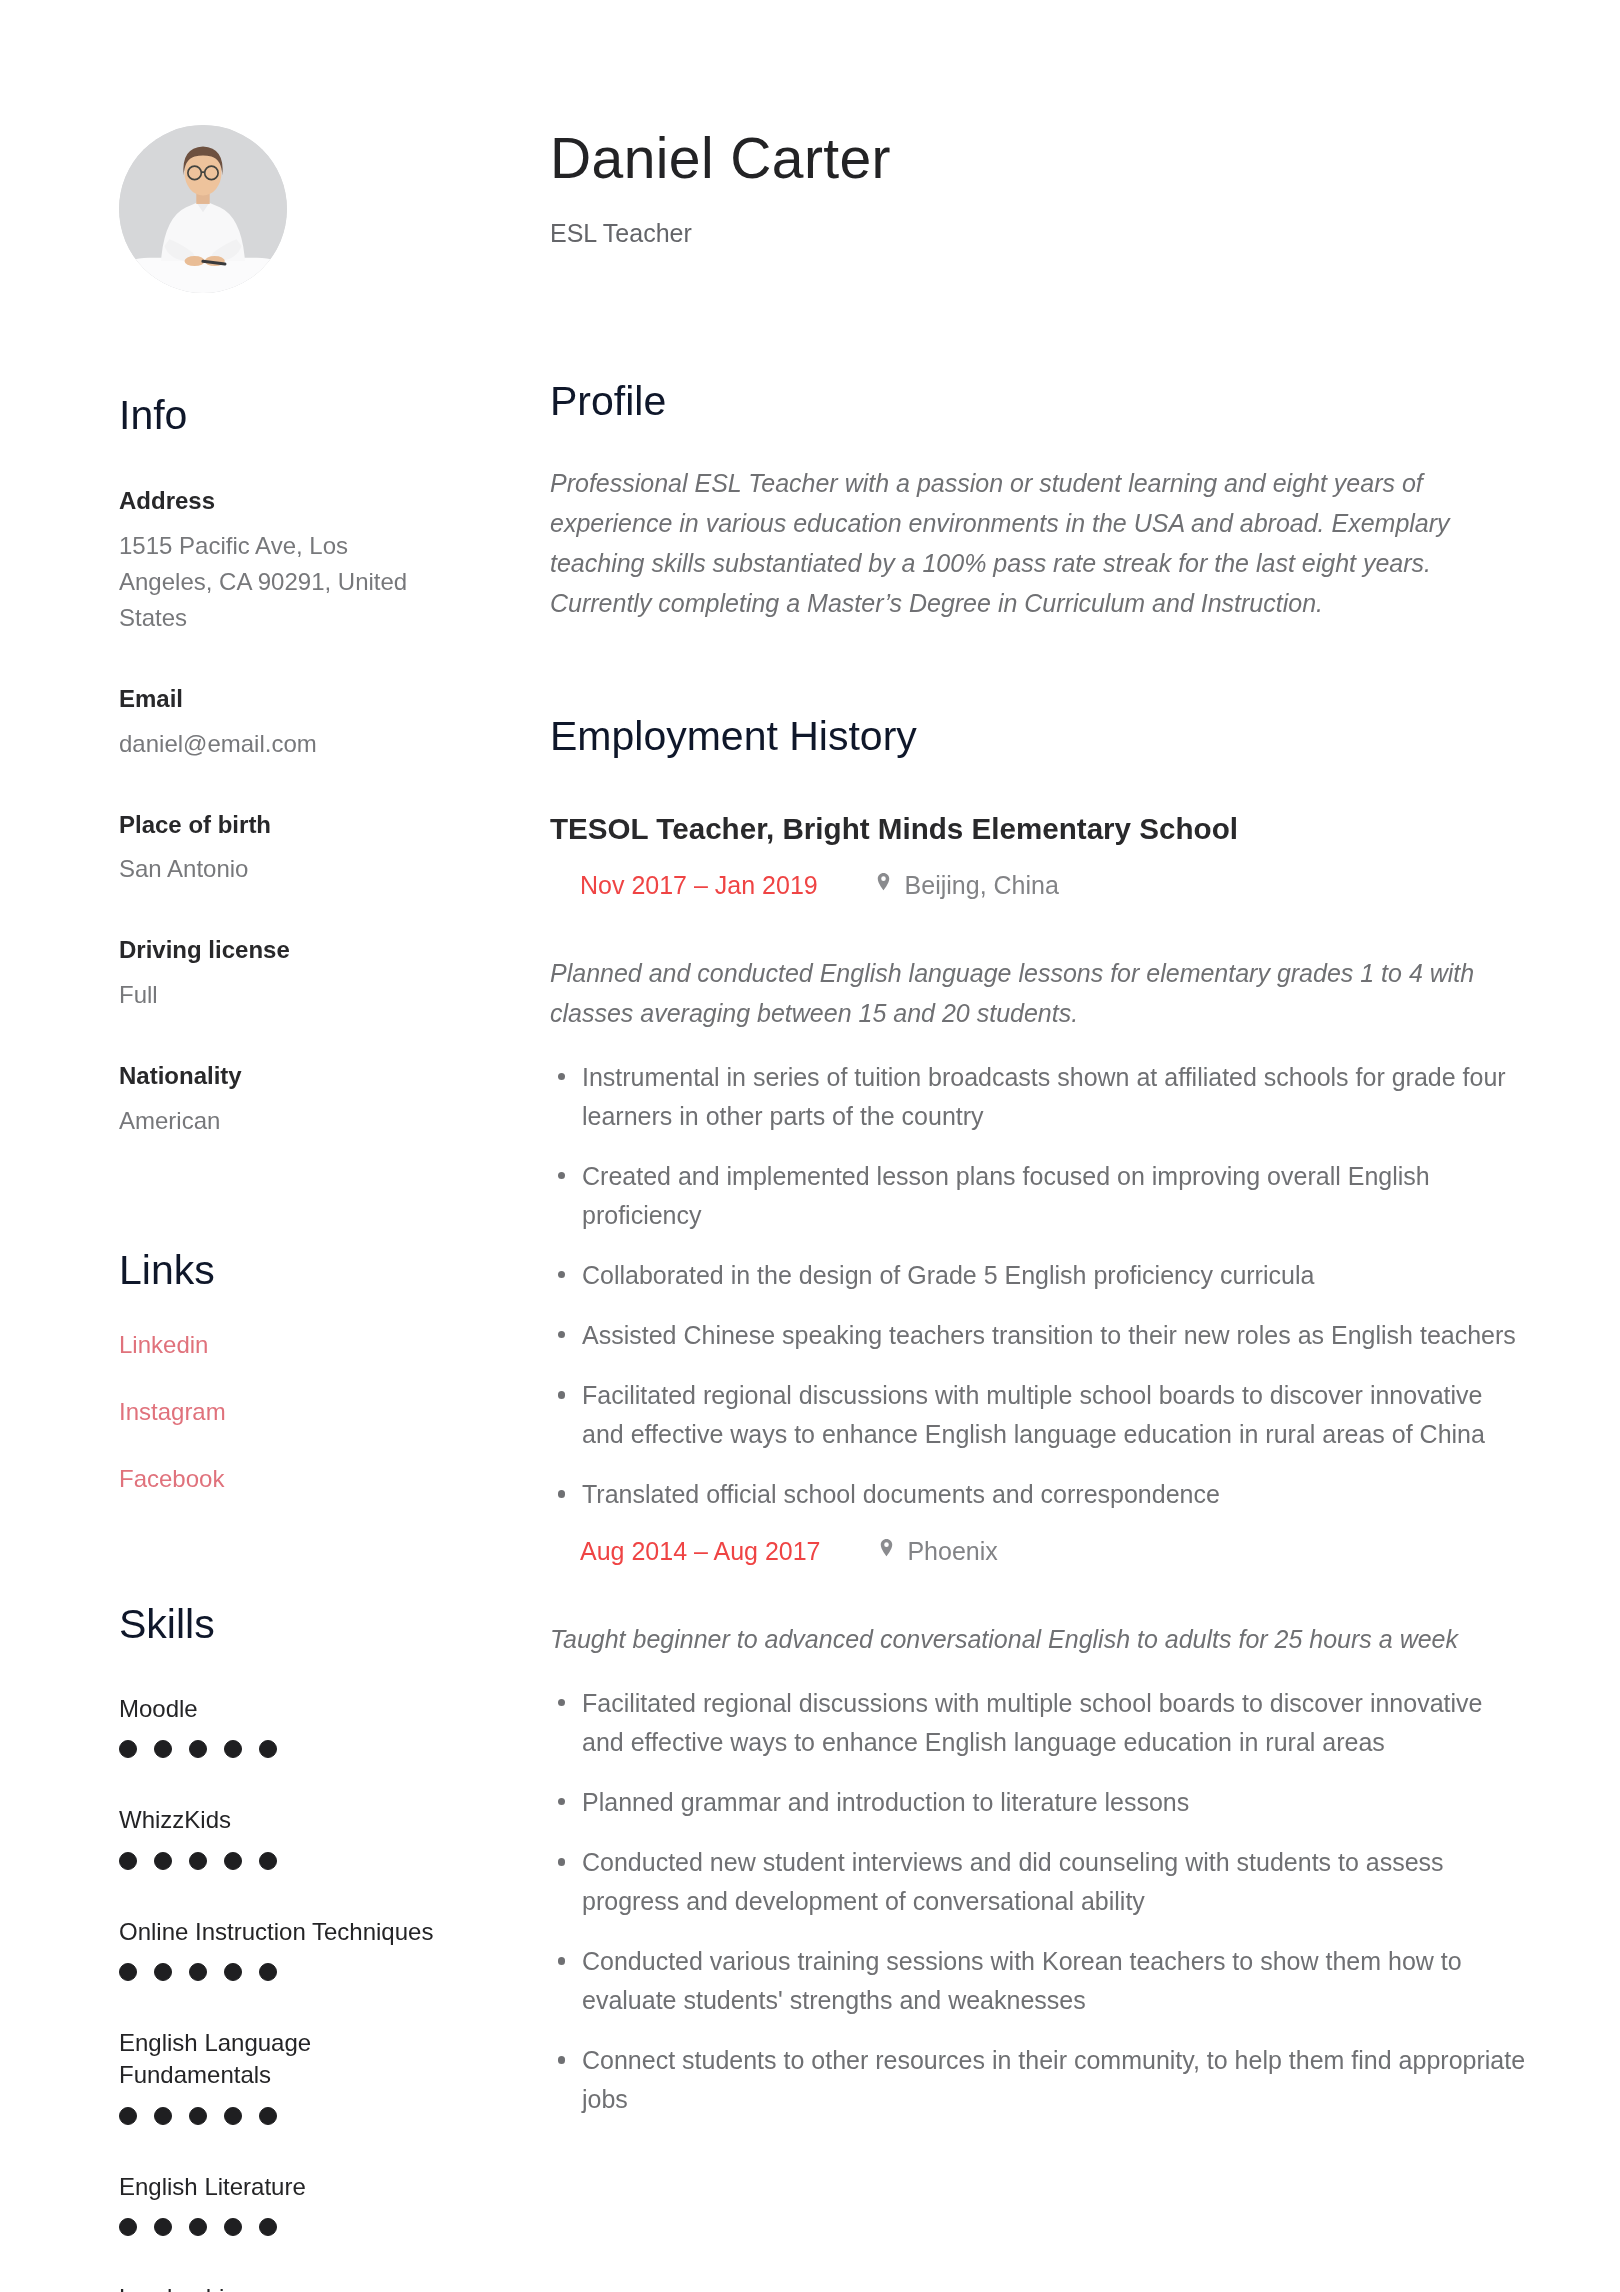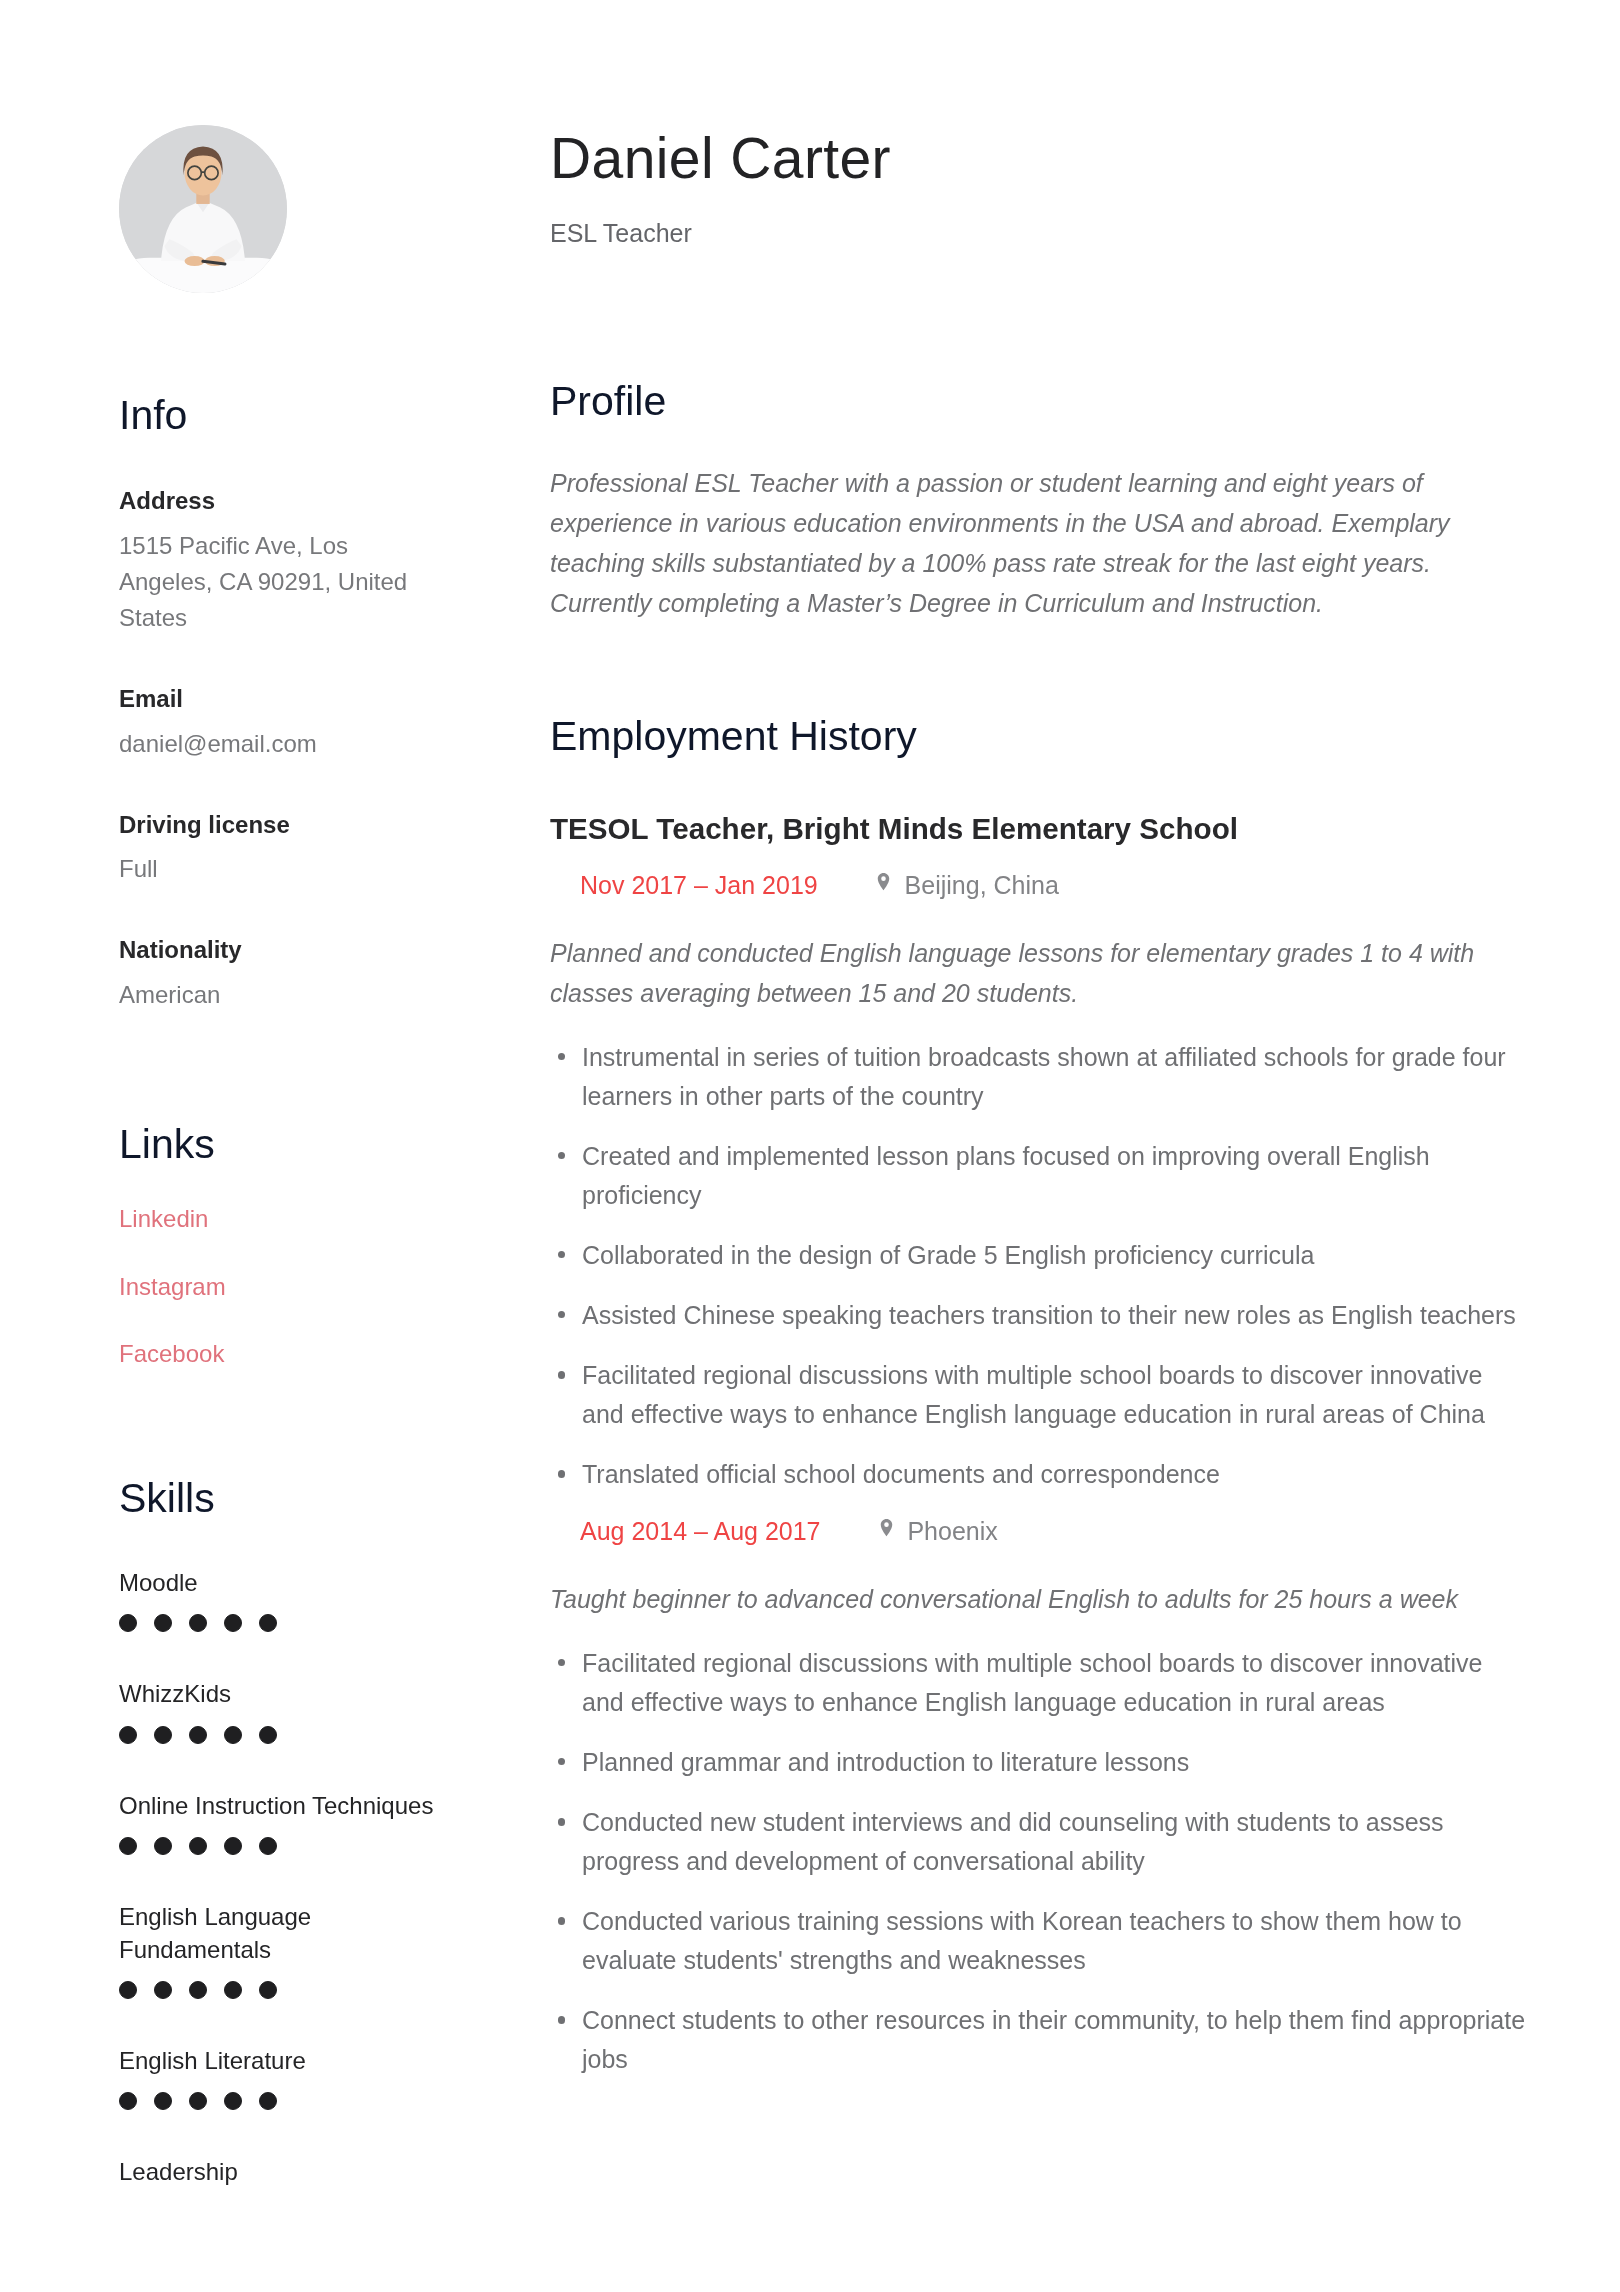--- a/index.html
+++ b/index.html
@@ -45,21 +45,21 @@
   .profile-heading{margin-top:131px;}
   .profile-text{margin-top:39px;font-size:25px;font-style:italic;color:#6f7073;line-height:1.6;}
   .employment-heading{margin-top:91px;}
   .job-title{margin:0;font-size:29.6px;font-weight:700;color:#29292b;line-height:1.25;}
   .jt-1{margin-top:52px;}
   .jt-2{margin-top:82px;}
   .job-meta{margin-top:23px;display:flex;align-items:center;font-size:25px;}
   .job-dates{color:#ef4444;margin-left:30px;}
   .job-loc{margin-left:54px;display:flex;align-items:flex-start;color:#828386;}
   .pin{width:23px;height:23px;margin-right:9.9px;flex-shrink:0;}
-  .job-summary{margin-top:33px;font-size:25px;font-style:italic;color:#6f7073;line-height:1.6;}
+  .job-summary{margin-top:53px;font-size:25px;font-style:italic;color:#6f7073;line-height:1.6;}
   .job-bullets{list-style:none;margin:23px 0 0 0;padding:0;}
   .job-bullets li{
     position:relative;margin-top:21.5px;padding-left:32px;
     font-size:25px;color:#6f7073;line-height:1.55;
   }
   .job-bullets li::before{
     content:"";position:absolute;left:8px;top:15px;
     width:7.2px;height:7.2px;border-radius:50%;background:#6f7073;
   }
 </style>
@@ -102,20 +102,24 @@
 
     <h2 class="side-heading heading-accent info-heading">Info</h2>
 
     <div class="field">
       <div class="field-label">Address</div>
       <div class="field-value">1515 Pacific Ave, Los Angeles, CA 90291, United States</div>
     </div>
     <div class="field">
       <div class="field-label">Email</div>
       <div class="field-value">daniel@email.com</div>
+    </div>
+    <div class="field">
+      <div class="field-label">Place of birth</div>
+      <div class="field-value">San Antonio</div>
     </div>
     <div class="field">
       <div class="field-label">Driving license</div>
       <div class="field-value">Full</div>
     </div>
     <div class="field">
       <div class="field-label">Nationality</div>
       <div class="field-value">American</div>
     </div>
 

